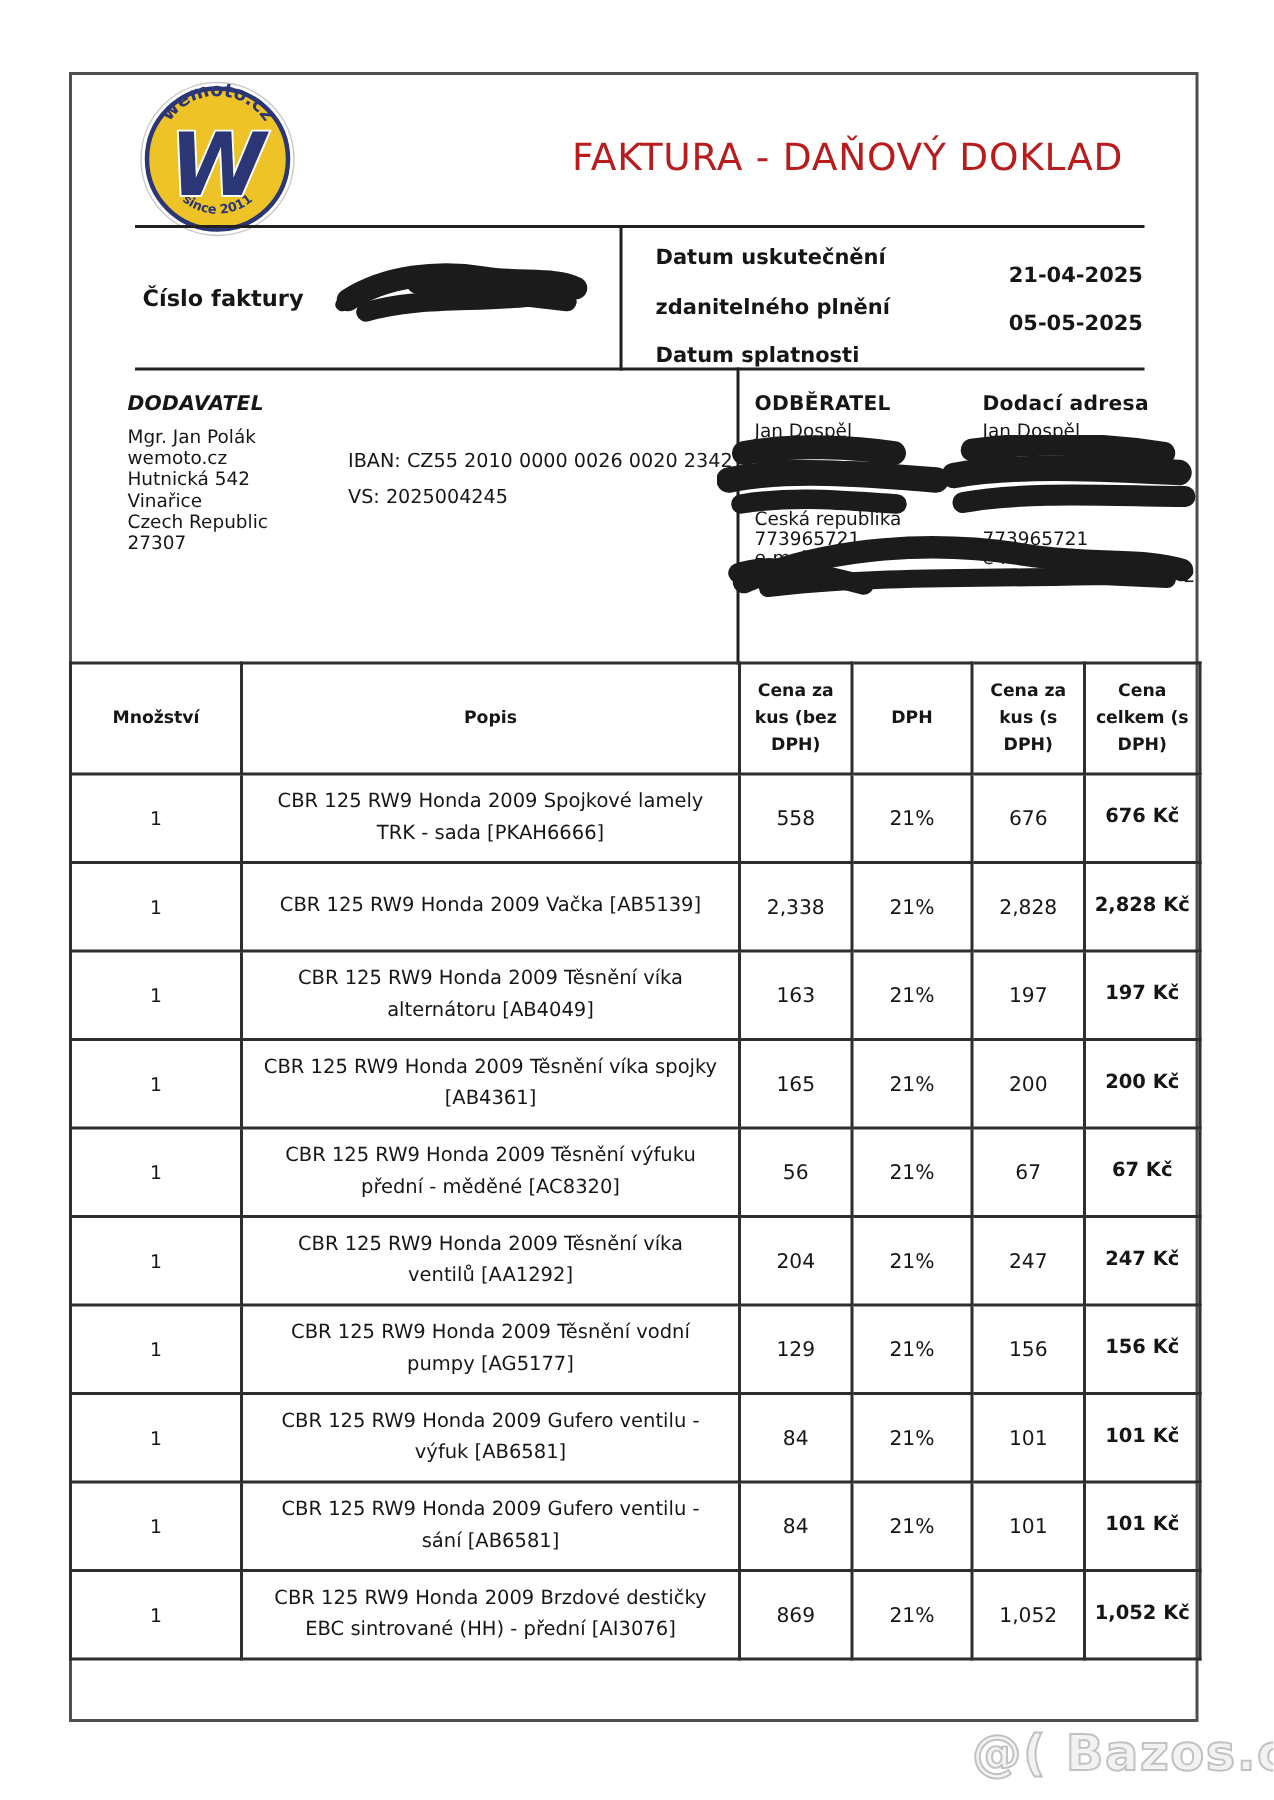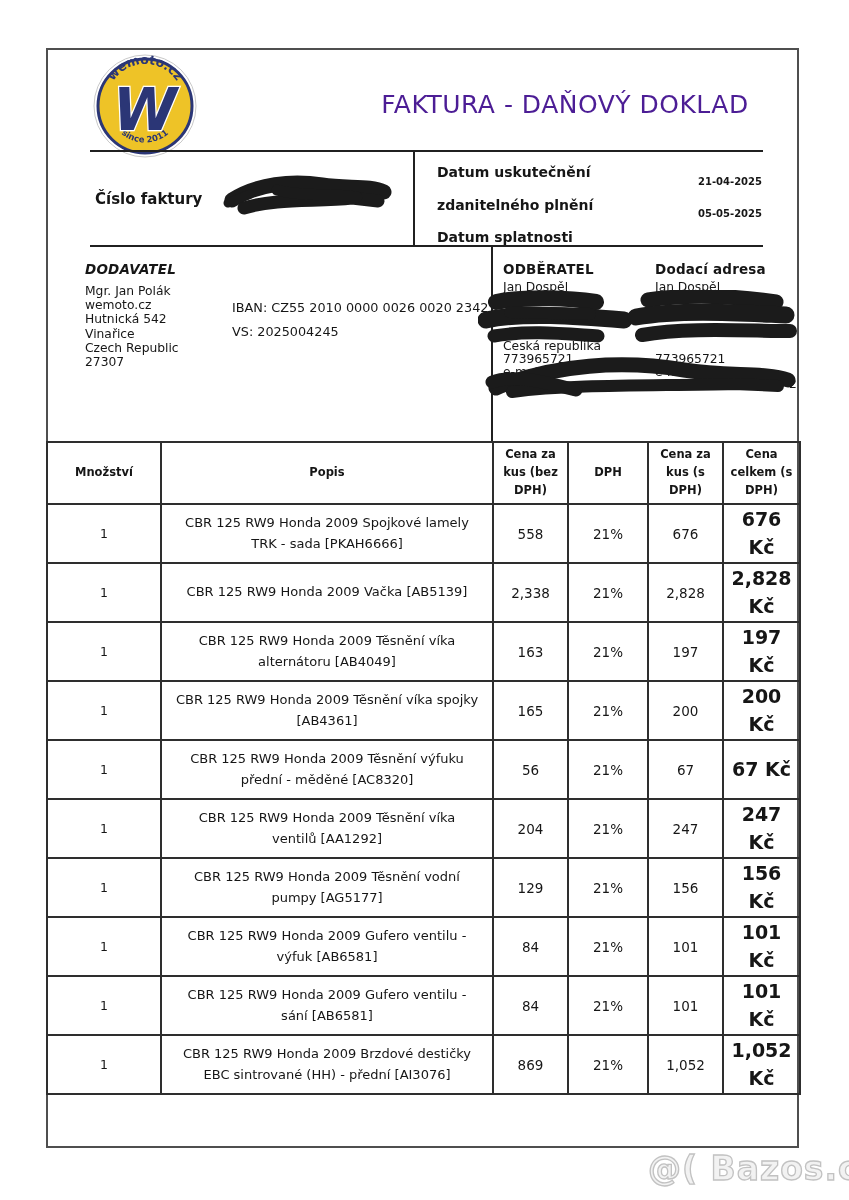--- a/index.html
+++ b/index.html
@@ -4,40 +4,40 @@
 <style>
   html,body{margin:0;padding:0;background:#fff;}
   #canvas{
     position:relative;width:849px;height:1200px;background:#fff;overflow:hidden;
     font-family:"DejaVu Sans","Liberation Sans",sans-serif;color:#161616;
   }
   .abs{position:absolute;}
   .frame{border:2px solid #4f4f4f;box-sizing:border-box;}
   .hline{background:#202020;height:2px;}
   .vline{background:#202020;width:2px;}
-  .title{font-size:25px;letter-spacing:0.5px;text-align:center;white-space:nowrap;color:#4c1d95;}
+  .title{font-size:25px;letter-spacing:0.5px;text-align:center;white-space:nowrap;color:#b91c1c;}
   .lbl{font-size:14px;font-weight:bold;white-space:nowrap;}
-  .dateval{font-size:10px;font-weight:bold;text-align:right;white-space:nowrap;}
+  .dateval{font-size:14px;font-weight:bold;text-align:right;white-space:nowrap;}
   .heading{font-size:13.5px;font-weight:bold;letter-spacing:0.2px;white-space:nowrap;}
   .addr{font-size:12.3px;line-height:14.2px;white-space:nowrap;}
   .bank{font-size:12.8px;line-height:23.7px;white-space:nowrap;}
   .small{font-size:12.3px;white-space:nowrap;}
   table.items{
     position:absolute;left:46px;top:441px;width:753px;
     border-collapse:collapse;table-layout:fixed;
   }
   table.items th,table.items td{
     border:2px solid #2e2e2e;text-align:center;vertical-align:middle;
     overflow:hidden;padding:0 4px;box-sizing:border-box;
   }
-  table.items th{font-size:11.5px;font-weight:bold;height:62px;line-height:1.55;}
+  table.items th{font-size:11.5px;font-weight:bold;height:74px;line-height:1.55;}
   table.items td{height:59px;font-size:13.5px;}
   table.items td.popis{font-size:13px;line-height:1.6;padding:0 13px;}
   table.items td.qty{font-size:12.5px;}
-  table.items td.total{font-weight:bold;font-size:19px;line-height:1.45;}
+  table.items td.total{font-weight:bold;font-size:13px;line-height:1.45;}
   .scribble path{stroke:#1b1b1b;fill:none;stroke-linecap:round;stroke-linejoin:round;}
   .watermark{
     font-size:33px;font-weight:bold;letter-spacing:1px;white-space:nowrap;
     color:#f2f2f2;-webkit-text-stroke:1.3px #c2c2c2;
   }
 </style>
 </head>
 <body>
 
 <div id="canvas">

